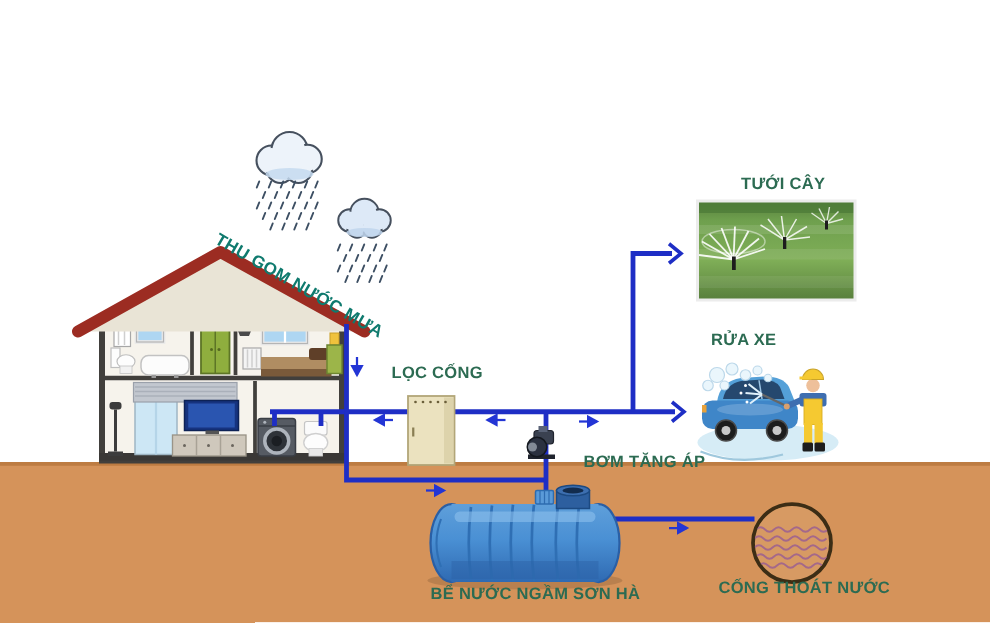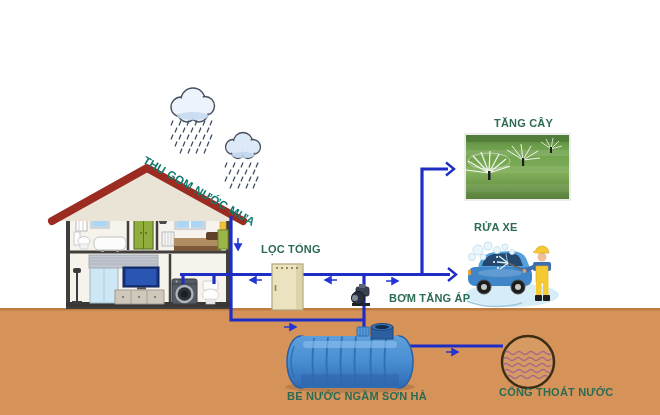--- a/index.html
+++ b/index.html
@@ -400,20 +400,20 @@
     <line x1="238" y1="238" x2="238" y2="250" marker-end="url(#mArr)"></line>
     <line x1="262" y1="280" x2="250" y2="280" marker-end="url(#mArr)"></line>
     <line x1="337" y1="280" x2="325" y2="280" marker-end="url(#mArr)"></line>
     <line x1="386" y1="281" x2="398" y2="281" marker-end="url(#mArr)"></line>
     <line x1="284" y1="327" x2="296" y2="327" marker-end="url(#mArr)"></line>
     <line x1="446" y1="352" x2="458" y2="352" marker-end="url(#mArr)"></line>
   </g>
 </svg>
 
 <div class="lbl teal rot" style="left:147px;top:154px;">THU GOM NƯỚC MƯA</div>
-<div class="lbl" style="left:261px;top:243px;">LỌC TỔNG</div>
-<div class="lbl" style="left:377px;top:292px;padding-left:12px;">BƠM TĂNG ÁP</div>
+<div class="lbl" style="left:261px;top:243px;">LỌC CỐNG</div>
+<div class="lbl" style="left:377px;top:302px;padding-left:12px;">BƠM TĂNG ÁP</div>
 <div class="lbl" style="left:287px;top:390px;">BỂ NƯỚC NGẦM SƠN HÀ</div>
-<div class="lbl" style="left:494px;top:117px;">TĂNG CÂY</div>
+<div class="lbl" style="left:494px;top:117px;">TƯỚI CÂY</div>
 <div class="lbl" style="left:474px;top:221px;">RỬA XE</div>
-<div class="lbl" style="left:479px;top:386px;margin-left:20px;">CỐNG THOÁT NƯỚC</div>
+<div class="lbl" style="left:479px;top:386px;">CỐNG THOÁT NƯỚC</div>
 
 </div>
 
 </body></html>

